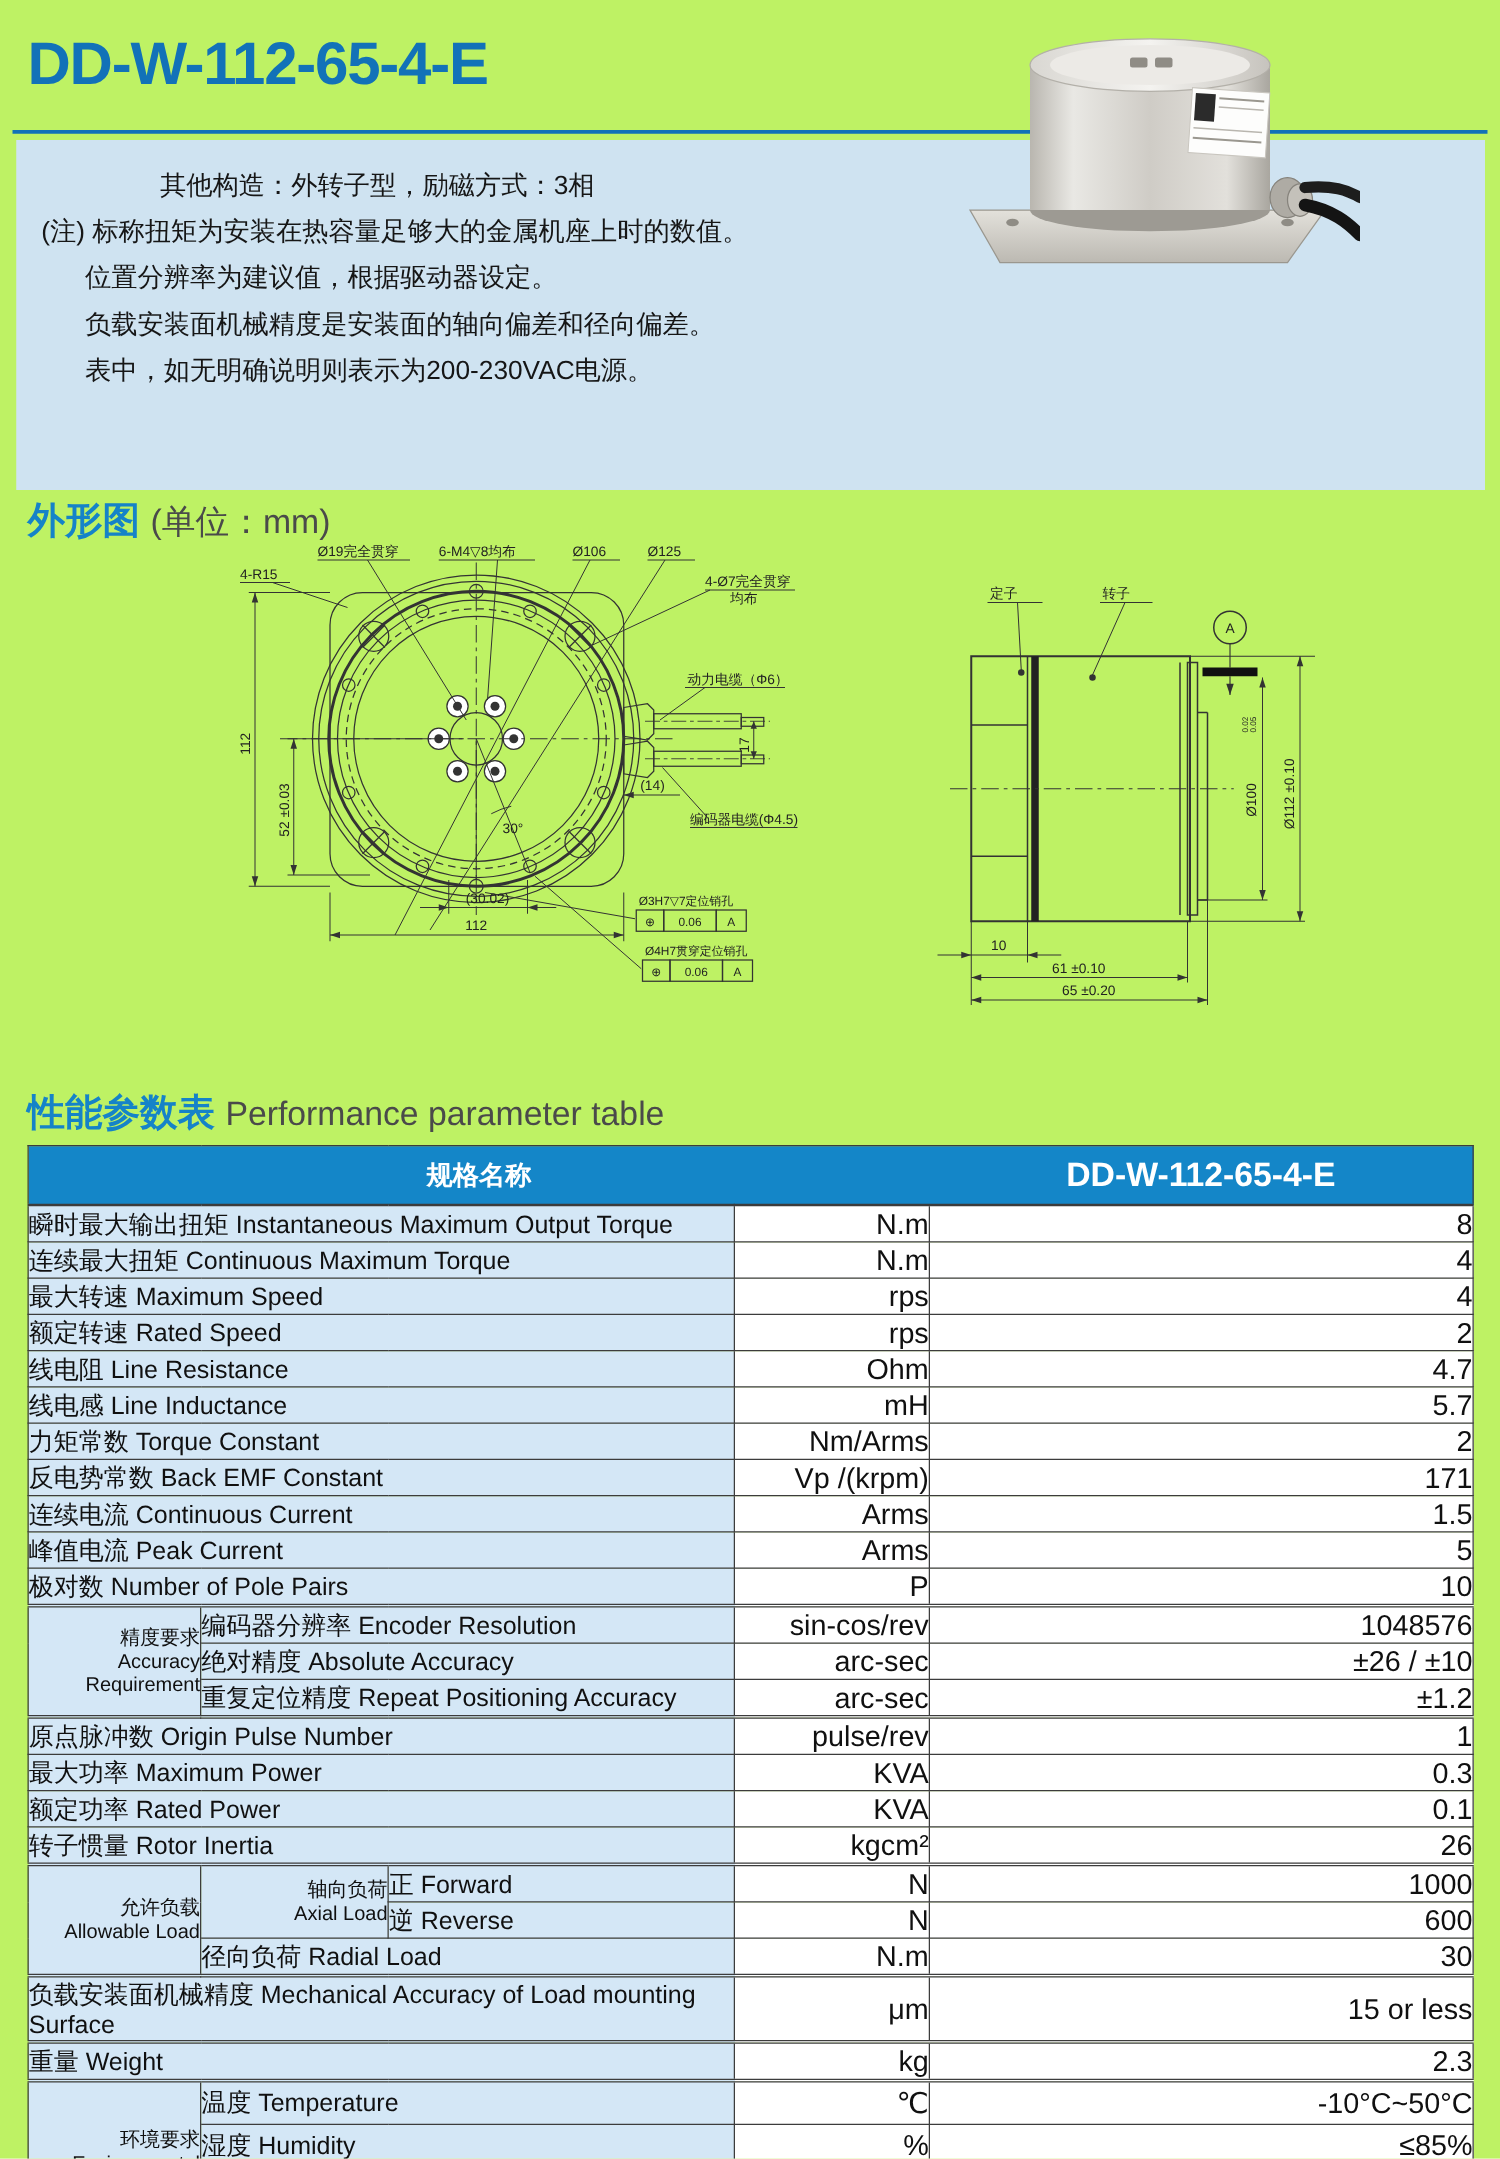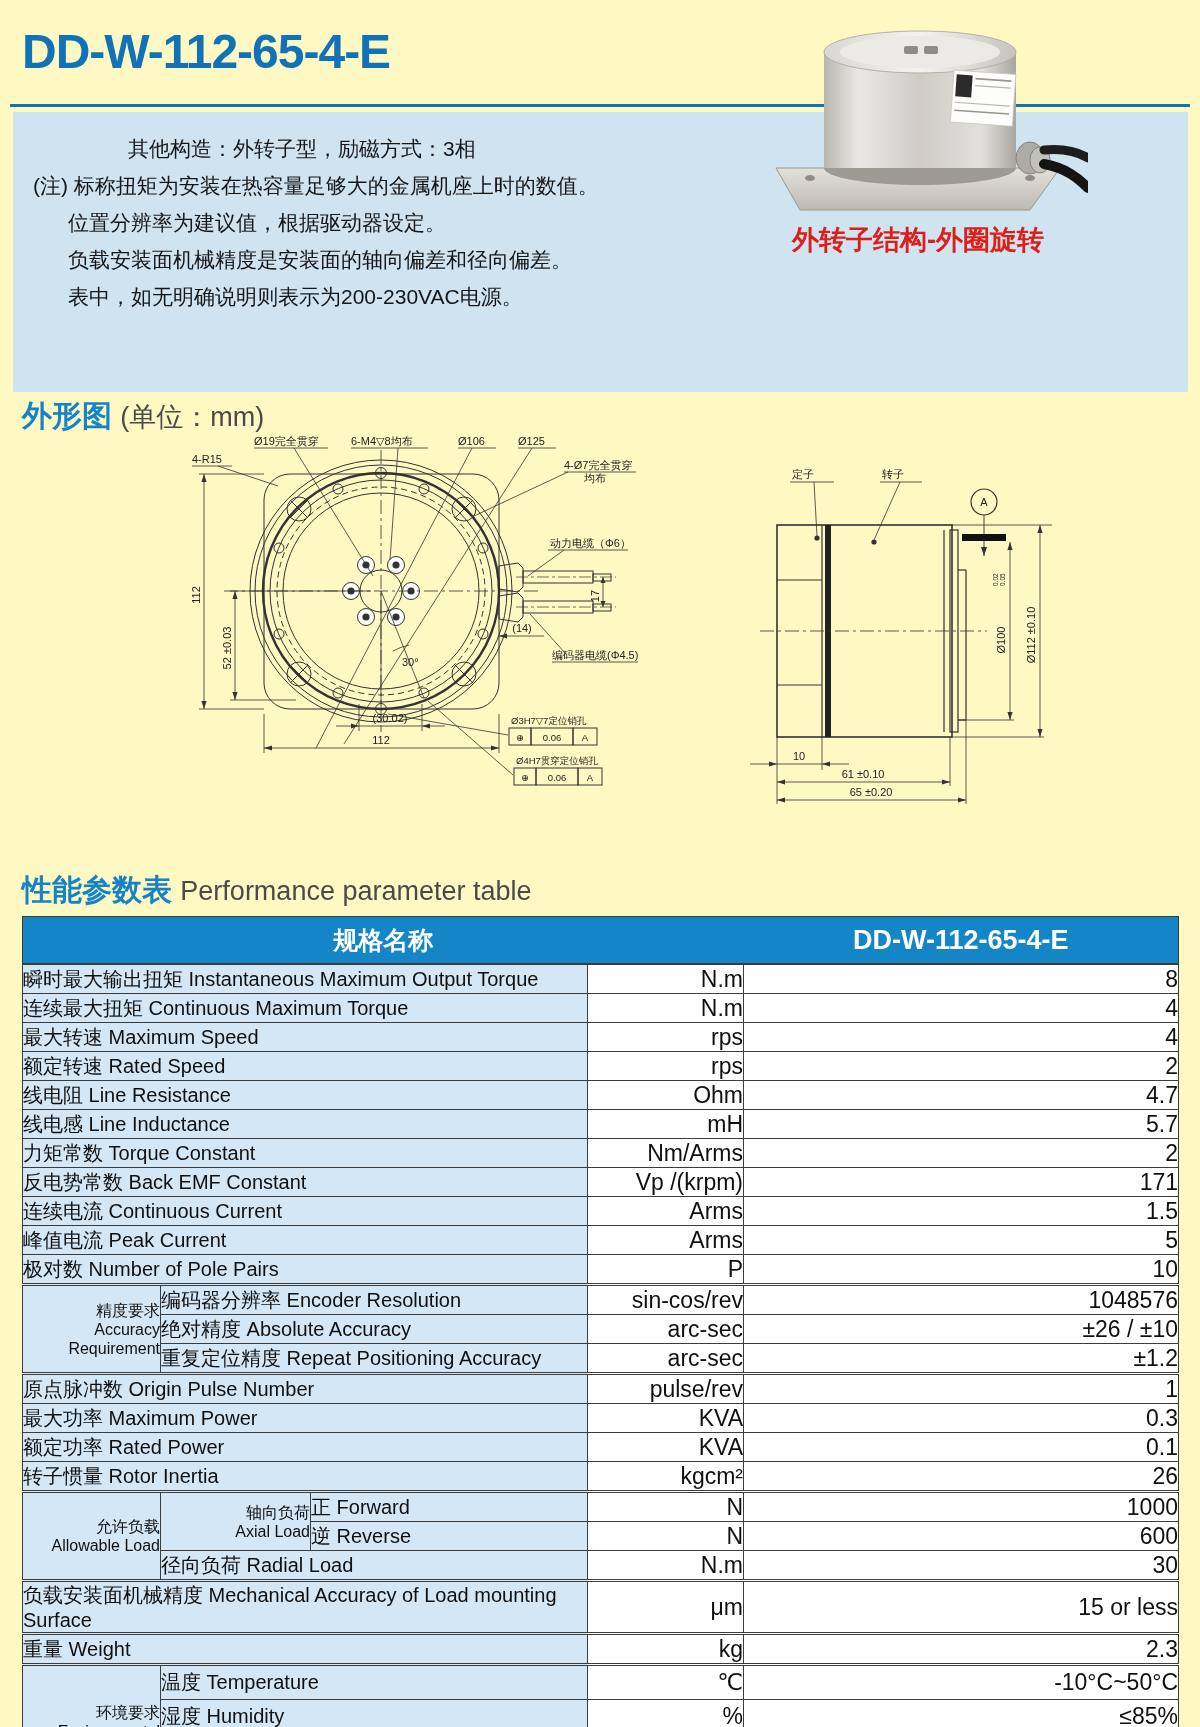--- a/index.html
+++ b/index.html
@@ -5,21 +5,21 @@
   :root{
     --blue1:#1272b8;      
     --blue2:#1486c8;      
     --boxbg:#cfe3f1;      
     --cellbg:#d4e7f6;     
     --red:#dd1f1a;
     --ink:#3c3c3c;
   }
   html,body{margin:0;padding:0;background:#fff;}
   body{font-family:"Liberation Sans","DejaVu Sans",sans-serif;color:#111;}
-  #page{position:relative;width:1200px;height:1727px;background:#fef9c3;overflow:hidden;}
+  #page{position:relative;width:1200px;height:1727px;background:#bef264;overflow:hidden;}
 
   .title{position:absolute;left:22px;top:24px;font-size:48px;font-weight:bold;color:var(--blue1);letter-spacing:-1px;}
   .rule{position:absolute;left:10px;top:104px;width:1180px;height:3px;background:var(--blue1);}
   .infobox{position:absolute;left:13px;top:112px;width:1175px;height:280px;background:var(--boxbg);}
   .infotext{position:absolute;left:33px;top:130px;font-size:21px;line-height:37px;color:#161616;}
   .infotext .l1{padding-left:3px;}
   .infotext .l2,.infotext .l3{padding-left:95px;}
   .infotext .l5,.infotext .l6,.infotext .l7{padding-left:35px;}
 
   .photo{position:absolute;left:748px;top:0px;width:340px;height:220px;}
@@ -35,21 +35,21 @@
   #front-view{left:166px;top:426px;}
   #side-view{left:722px;top:430px;}
   svg text{fill:#222;}
   .dwg-label{font-size:11px;}
   .dwg-dim{font-size:11px;}
   .dwg-small{font-size:9.5px;}
 
   table.perf{position:absolute;left:22px;top:916px;width:1156px;border-collapse:collapse;table-layout:fixed;
     border:1.5px solid var(--ink);}
   table.perf th{background:var(--blue2);color:#fff;font-weight:bold;height:44px;border-bottom:2px solid var(--ink);}
-  th.spec{font-size:25px;}
+  th.spec{font-size:21px;}
   th.model{font-size:27px;}
   table.perf td{border:1.2px solid var(--ink);height:28px;padding:0;}
   td.lbl{background:var(--cellbg);font-size:20px;padding:0 4px 0 10px;color:#101010;}
   td.grp{background:var(--cellbg);font-size:16px;text-align:right;line-height:19px;color:#101010;}
   td.unit,td.val{background:#fff;text-align:right;font-size:23px;color:#101010;}
   tr.sep td{border-top:3px double var(--ink);}
   tr.tall td{height:33px;}
   tbody tr:last-child td{border-bottom:2.5px solid var(--ink);}
 </style>
 </head>
@@ -105,21 +105,20 @@
         <line x1="226" y1="86" x2="262" y2="86" stroke="#b9b6af" stroke-width="1.2"></line>
         <line x1="207" y1="104" x2="262" y2="104" stroke="#b9b6af" stroke-width="1.2"></line>
         <line x1="207" y1="112" x2="262" y2="112" stroke="#9a978f" stroke-width="1.6"></line>
       </g>
       <ellipse cx="282" cy="158" rx="14" ry="16" fill="#aeaba4" stroke="#86837c"></ellipse>
       <ellipse cx="292" cy="160" rx="10" ry="13" fill="#c4c1ba" stroke="#86837c"></ellipse>
       <path d="M296,150 C318,148 330,152 340,158" stroke="#1d1d1d" stroke-width="9" fill="none" stroke-linecap="round"></path>
       <path d="M296,164 C318,168 330,178 340,188" stroke="#141414" stroke-width="10" fill="none" stroke-linecap="round"></path>
     </g>
   </svg>
-  <div class="photo-caption">外转子结构-外圈旋转</div>
 
   <div class="sec-head" id="outline-head">
     <span>外形图</span>
     <span class="sub">(单位：mm)</span>
   </div>
 
   <svg class="drawing" id="front-view" width="475" height="385" viewBox="0 0 475 385">
     <g stroke="#333" stroke-width="1" fill="none">
 
       <rect x="98" y="48" width="235" height="235" rx="26"></rect>

